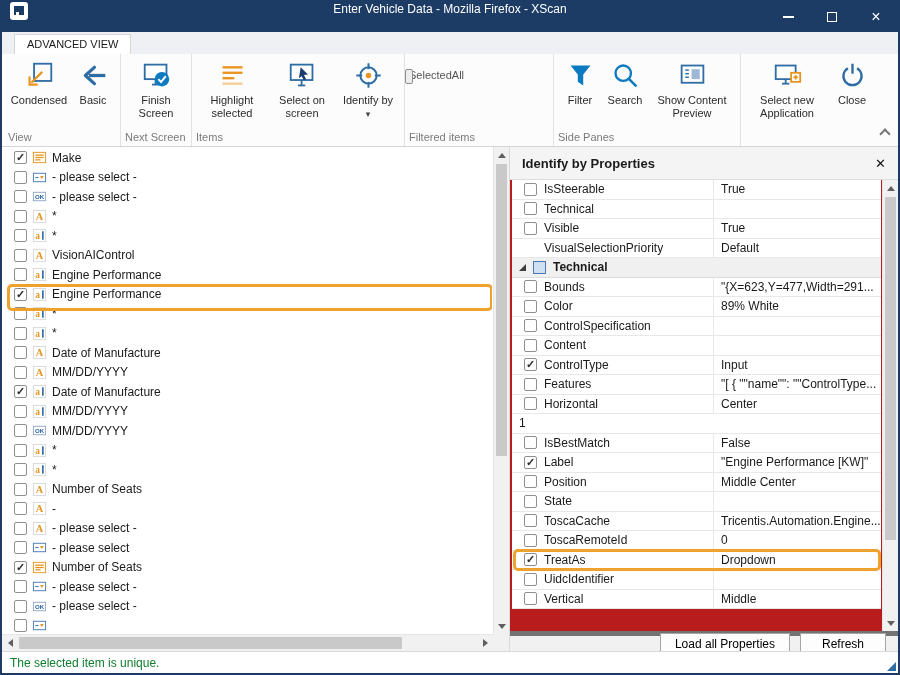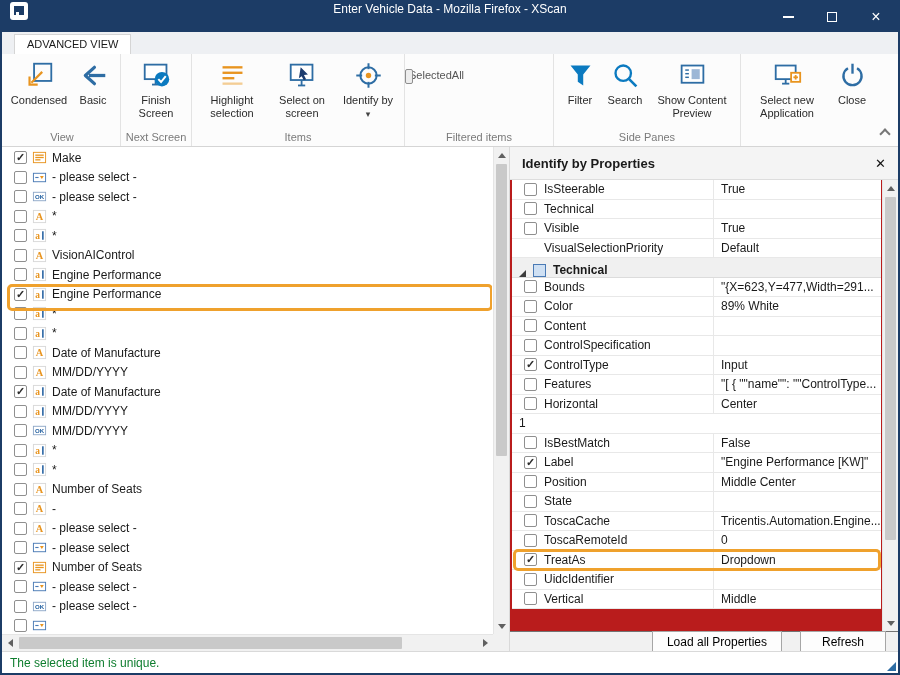--- a/index.html
+++ b/index.html
@@ -25,21 +25,21 @@
 .tab{background:#fff;border:1px solid #d5d5d5;border-bottom:none;padding:3px 12px 4px;font-size:11px;color:#1a1a1a}
 
 
 .ribbon{height:93px;background:#fcfcfc;border-bottom:1px solid #d5d5d5;display:flex;position:relative;flex:0 0 auto;padding-left:2px}
 .rgroup{display:flex;flex-direction:column;border-right:1px solid #e3e3e3;padding:2px 4px 1px}
 .rgroup.last{border-right:none}
 .rbtns{display:flex;flex:1;align-items:flex-start}
 .rbtn{display:flex;flex-direction:column;align-items:center;padding-top:3px;gap:3px;text-align:center;font-size:11px;line-height:1.18;color:#2b2b2b;cursor:default}
 .ricon{height:32px;display:flex;align-items:center;justify-content:center}
 .ricon svg{width:29px;height:29px}
-.glabel{text-align:center;font-size:11px;color:#7a7a7a;height:15px;line-height:15px}
+.glabel{font-size:11px;color:#7a7a7a;height:15px;line-height:15px}
 .caret{display:block;height:8px;line-height:6px}
 .caret::after{content:"▾";font-size:9px;color:#444}
 .ribbon-chevron{position:absolute;right:9px;bottom:8px;width:8px;height:8px;border-top:2px solid #777;border-left:2px solid #777;transform:rotate(45deg)}
 .slider-wrap{width:140px;display:flex;padding-top:12px}
 .slider-track{position:relative;height:18px}
 .slider-line{position:absolute;left:2px;right:2px;top:8px;height:2px;background:#8aa8c8}
 .slider-tick{position:absolute;top:4px;width:2px;height:10px;background:#8aa8c8}
 .slider-thumb{position:absolute;top:1px;left:28%;width:8px;height:15px;background:#ededed;border:1px solid #8e8e8e;border-radius:2px}
 .slider-labels{display:flex;justify-content:space-between;font-size:11px;color:#555;margin-top:1px}
 
@@ -71,31 +71,31 @@
 .tri-left{border-top:4px solid transparent;border-bottom:4px solid transparent;border-right:5px solid #606060}
 .tri-right{border-top:4px solid transparent;border-bottom:4px solid transparent;border-left:5px solid #606060}
 
 
 .props-panel{flex:1;display:flex;flex-direction:column;min-width:0;background:#b91c1c}
 .props-header{height:32px;flex:0 0 auto;display:flex;align-items:center;padding:0 12px;background:#f4f4f4;font-size:13px;font-weight:bold;color:#1a1a1a}
 .ph-close{margin-left:auto;font-size:13px;font-weight:normal;color:#111}
 .ph-close::before{content:"✕"}
 .props-grid{flex:1;position:relative;overflow:hidden;border-top:1px solid #ddd;min-height:0}
 .grows{position:absolute;left:2px;top:0;right:17px;bottom:0;overflow:hidden}
-.prow{height:19.5px;display:flex;border-bottom:1px solid #e8e8e8;align-items:flex-end;position:relative;background:#fff}
+.prow{height:19.5px;display:flex;border-bottom:1px solid #e8e8e8;align-items:center;position:relative;background:#fff}
 .ncell{width:202px;flex:0 0 auto;display:flex;align-items:center;gap:7px;padding-left:12px;border-right:1px solid #e8e8e8;height:100%}
 .pname{white-space:nowrap;overflow:hidden}
 .vcell{flex:1;padding-left:7px;white-space:nowrap;overflow:hidden;height:100%;display:flex;align-items:center}
 .prow.group{background:#f0f0f0;font-weight:bold;gap:7px;padding-left:7px;border-bottom:1px solid #dcdcdc}
 .gtri{width:0;height:0;border-left:7px solid transparent;border-bottom:7px solid #3c3c3c;flex:0 0 auto}
 .gicon{width:13px;height:13px;border:1px solid #4a7ab5;background:#cfe0f3;flex:0 0 auto}
 .prow.hl::after{content:"";position:absolute;left:1px;right:0;top:-2px;bottom:-2px;border:3px solid #efa12d;border-radius:5px;pointer-events:none;z-index:3}
 .pvscroll{position:absolute;top:0;right:0;bottom:0;width:16px;background:#f1f1f1;border-left:1px solid #e5e5e5}
 .pvscroll .sarrow{position:absolute;left:0;width:15px;height:16px;display:flex;align-items:center;justify-content:center}
-.props-footer{height:20px;flex:0 0 auto;background:#f1f1f1;border-top:1px solid #737373;display:flex;justify-content:flex-end;align-items:center;gap:18px;padding:0 12px}
+.props-footer{height:20px;flex:0 0 auto;background:#f1f1f1;border-top:5px solid #737373;display:flex;justify-content:flex-end;align-items:center;gap:10px;padding:0 12px}
 .pf-btn{background:#fdfdfd;border:1px solid #a6a6a6;padding:3px 14px;font-size:12px;font-family:"Liberation Sans",sans-serif;min-width:86px;text-align:center}
 
 
 .statusbar{height:22px;flex:0 0 auto;border-top:1px solid #d9d9d9;display:flex;align-items:center;padding:4px 8px;color:#0e7d2e;position:relative;background:#fff}
 .resize-grip{position:absolute;right:2px;bottom:2px;width:0;height:0;border-left:9px solid transparent;border-bottom:9px solid #2e6da4}
 </style>
 </head>
 <body>
 
 <div class="window">
@@ -169,21 +169,21 @@
       <div class="rbtns">
         <div class="rbtn" style="width:72px">
           <span class="ricon">
             <svg viewBox="0 0 32 32">
                 <line x1="5" y1="7" x2="27" y2="7" stroke="#e8941f" stroke-width="2.6"></line>
                 <line x1="5" y1="13" x2="27" y2="13" stroke="#e8941f" stroke-width="2.6"></line>
                 <line x1="5" y1="19" x2="18" y2="19" stroke="#e8941f" stroke-width="2.6"></line>
                 <line x1="5" y1="25" x2="27" y2="25" stroke="#f3cd95" stroke-width="2.6"></line>
               </svg>
           </span>
-          <span class="rlabel">Highlight selection</span>
+          <span class="rlabel">Highlight selected</span>
         </div>
         <div class="rbtn" style="width:68px">
           <span class="ricon">
             <svg viewBox="0 0 32 32">
                 <rect x="3" y="4" width="24" height="17" fill="#fff" stroke="#2e6da4" stroke-width="2"></rect>
                 <line x1="11" y1="27" x2="19" y2="27" stroke="#2e6da4" stroke-width="2"></line>
                 <line x1="15" y1="21" x2="15" y2="27" stroke="#2e6da4" stroke-width="2"></line>
                 <path d="M14 7 L22 15 L17.6 15.5 L20 20 L17.4 21.3 L15.1 16.8 L12 19 Z" fill="#1d3c6e"></path>
               </svg>
           </span>
@@ -636,28 +636,28 @@
             <div class="prow">
               <div class="ncell">
                 <span class="cb"></span>
                 <span class="pname">Color</span>
               </div>
               <div class="vcell">89% White</div>
             </div>
             <div class="prow">
               <div class="ncell">
                 <span class="cb"></span>
+                <span class="pname">ControlSpecification</span>
+              </div>
+              <div class="vcell"></div>
+            </div>
+            <div class="prow">
+              <div class="ncell">
+                <span class="cb"></span>
                 <span class="pname">Content</span>
-              </div>
-              <div class="vcell"></div>
-            </div>
-            <div class="prow">
-              <div class="ncell">
-                <span class="cb"></span>
-                <span class="pname">ControlSpecification</span>
               </div>
               <div class="vcell"></div>
             </div>
             <div class="prow">
               <div class="ncell">
                 <span class="cb">✓</span>
                 <span class="pname">ControlType</span>
               </div>
               <div class="vcell">Input</div>
             </div>

